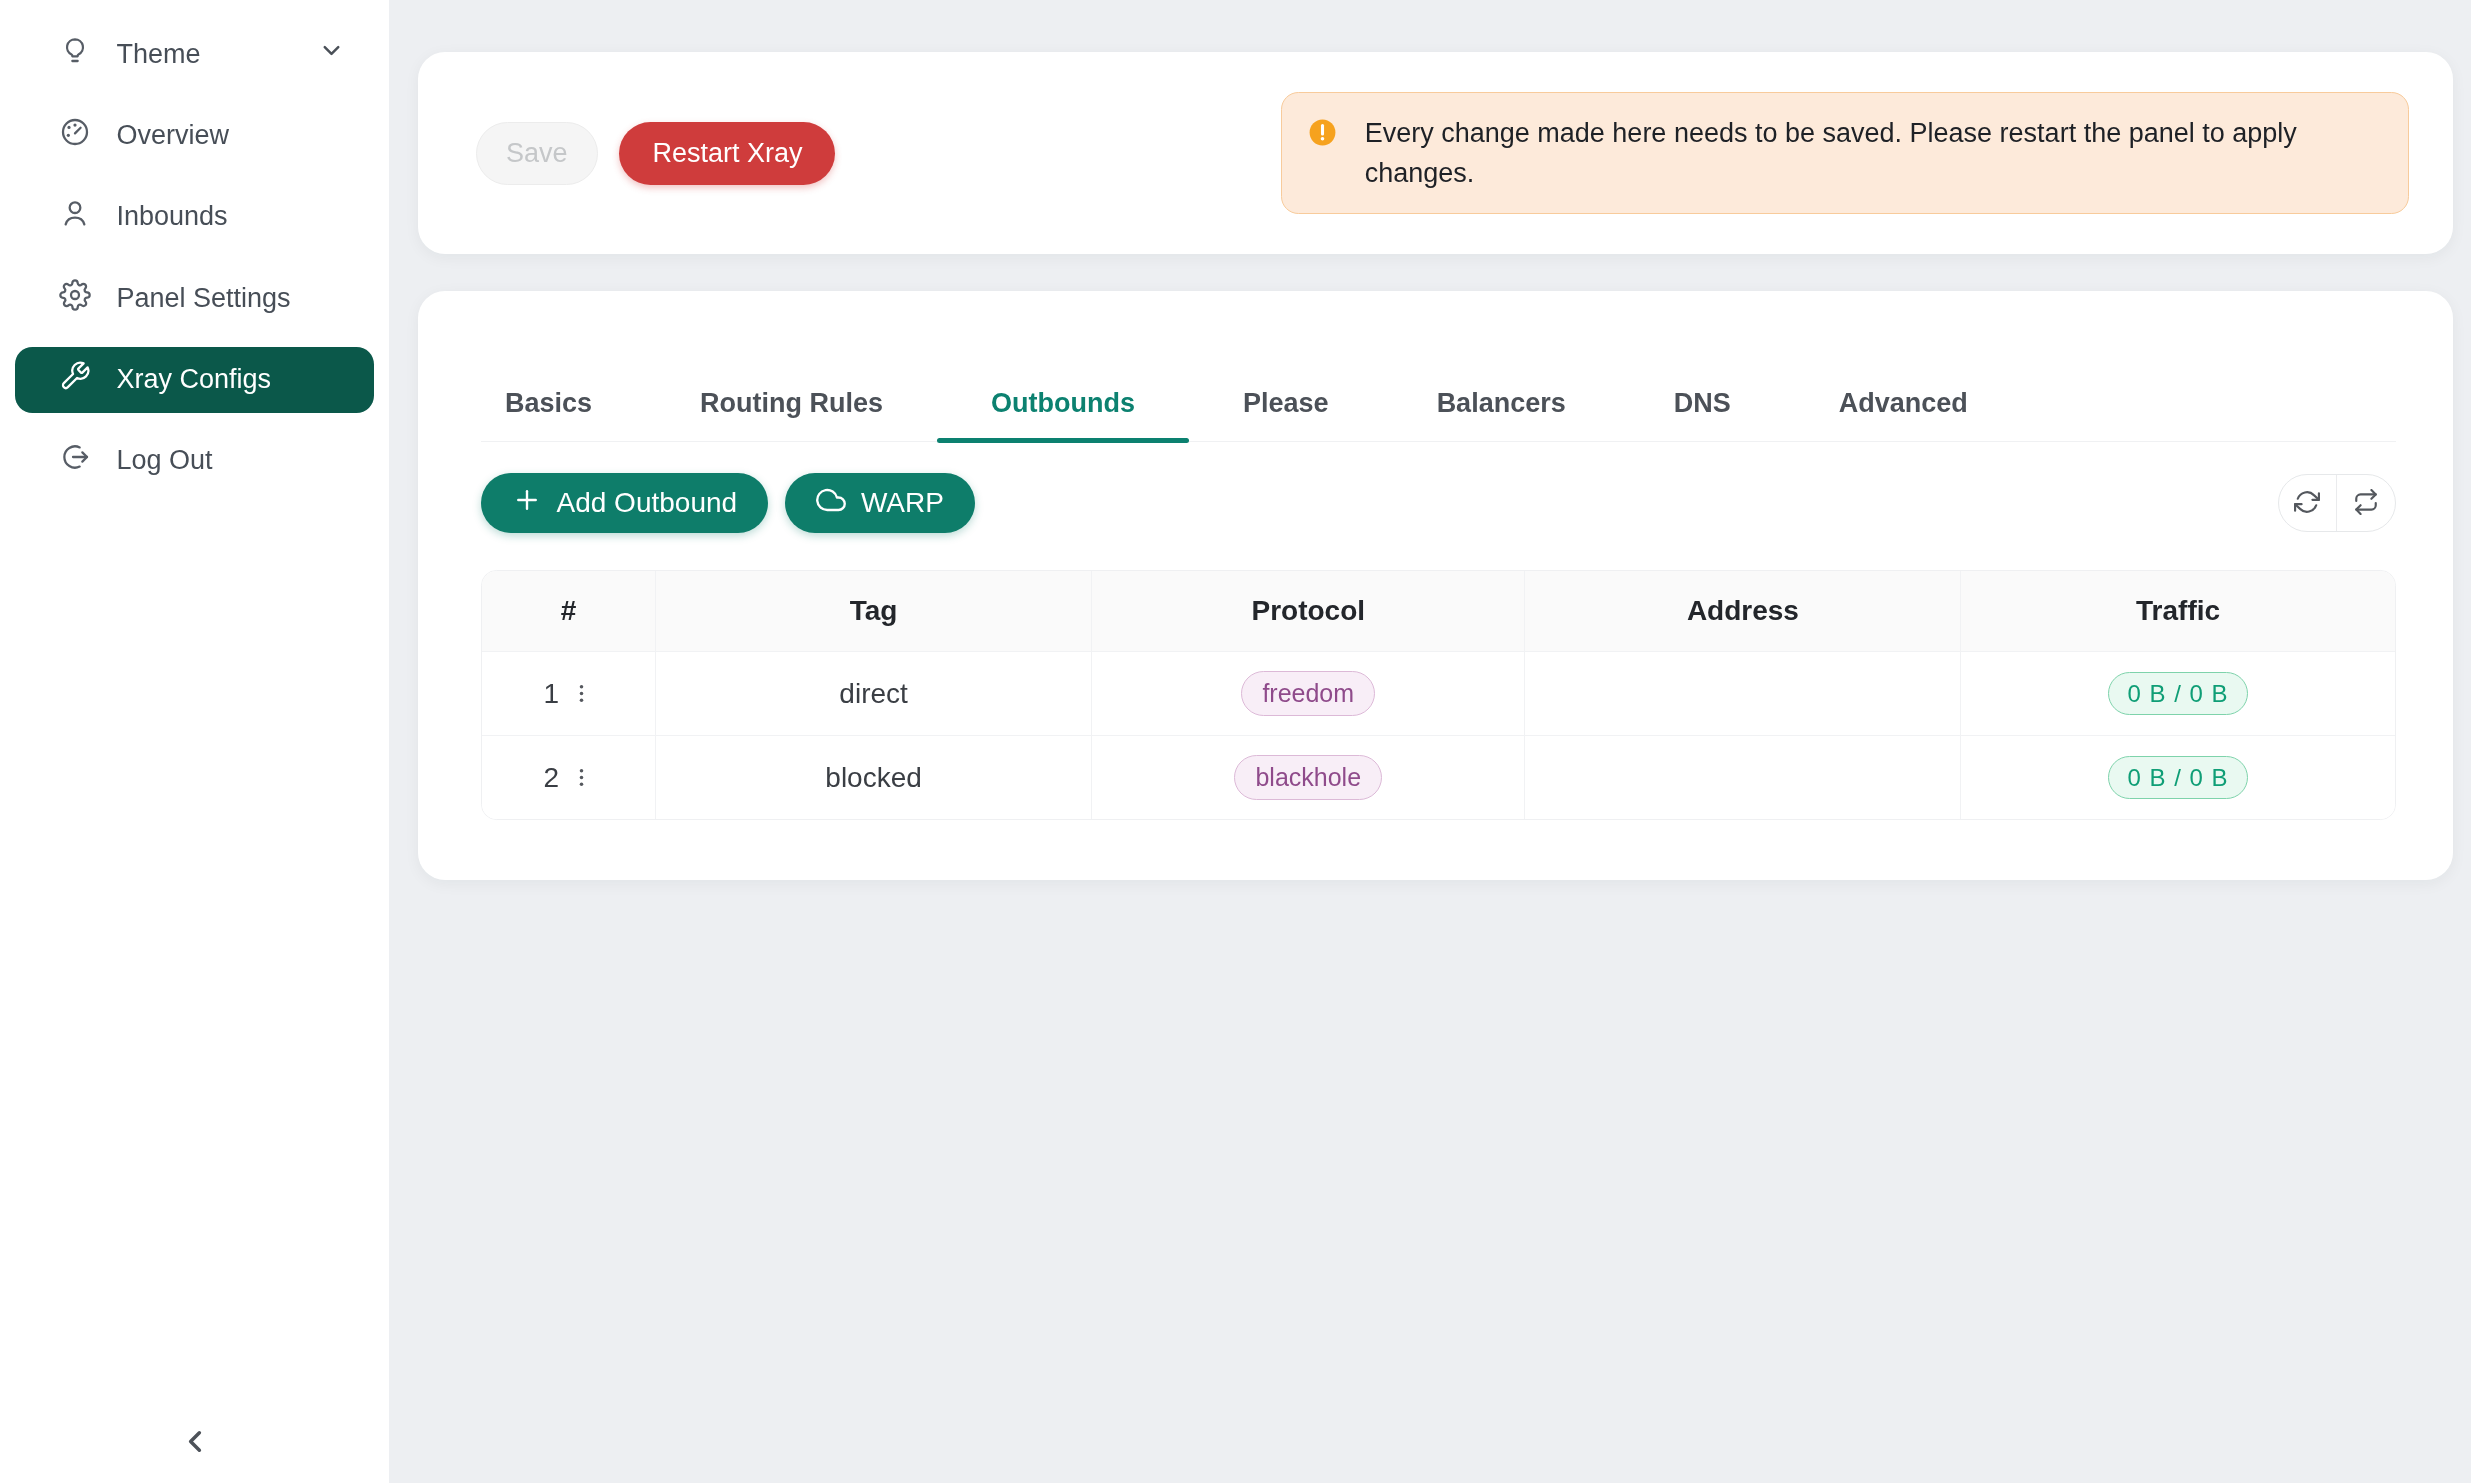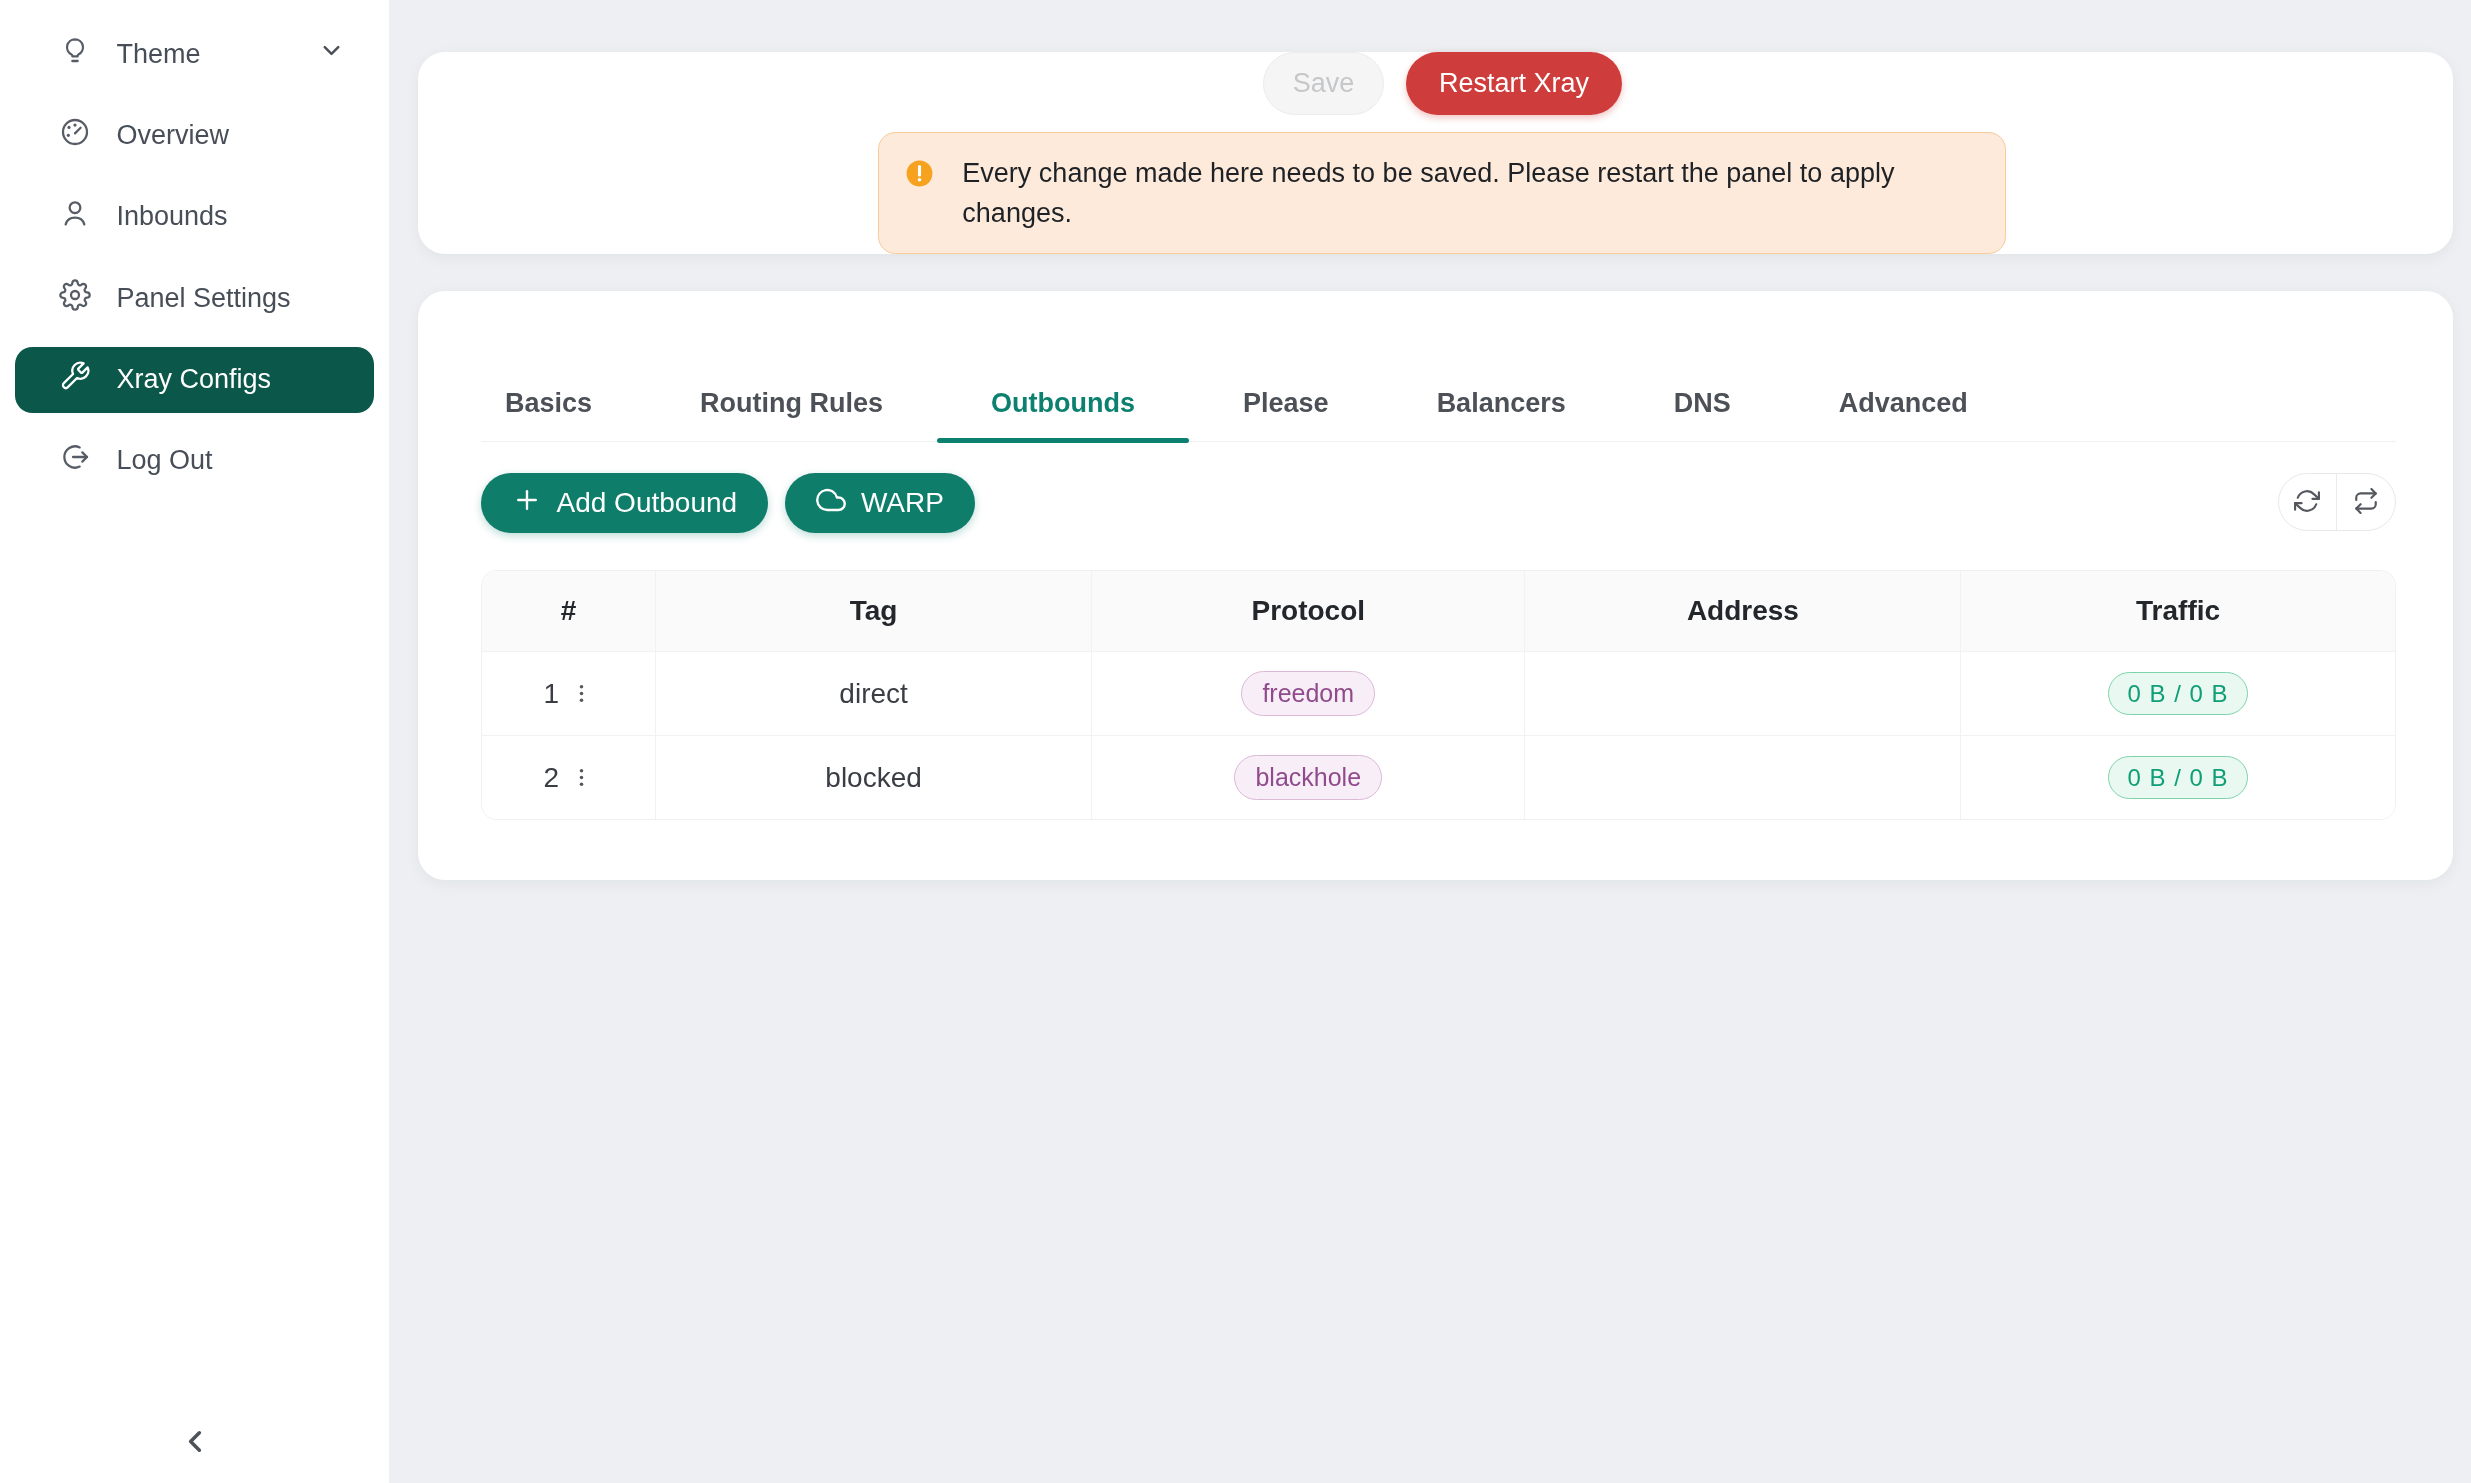--- a/index.html
+++ b/index.html
@@ -24,21 +24,21 @@
   .collapse-btn svg { width:35px; height:35px; stroke:#4d5259; stroke-width:2.4;
     fill:none; stroke-linecap:round; stroke-linejoin:round; }
 
   
   .main { flex:1; padding:52px 19.3px 0 29px; }
   .card { background:#ffffff; border-radius:27px;
     box-shadow:0 3.9px 15.4px rgba(20,35,45,.05); }
 
   
   .topcard { height:202px; display:flex; align-items:center;
-    justify-content:space-between; padding:0 44px 0 58px;flex-direction:column; }
+    justify-content:space-between; padding:0 44px 0 58px; }
   .btn { font-family:inherit; cursor:pointer; }
   .btn-save { min-width:119px; height:63px; border-radius:32px; background:#f5f5f5;
     border:1.9px solid #ececec; color:#c5c7c9; font-size:27px; padding:0 29px; }
   .btn-restart { height:63px; border-radius:32px; background:#cf3c3c; border:none;
     color:#ffffff; font-size:27px; padding:0 33px; margin-left:17.4px;
     box-shadow:0 2.9px 7.7px rgba(207,60,60,.3); }
   .alert { width:1128px; border-radius:17.4px; background:#fdeada;
     border:1.9px solid #f8cb9b; padding:19.3px 25px; display:flex; gap:27px;
     align-items:flex-start; font-size:27px; line-height:1.5; color:#1e2126; }
   .alert svg { width:31px; height:31px; flex:none; margin-top:4.8px; }
@@ -46,21 +46,21 @@
   
   .maincard { margin-top:37px; padding:75px 57px 58px 63px; min-height:589px; }
   .tabs { display:flex; border-bottom:1.9px solid #f0f1f3; }
   .tab { height:75px; display:flex; align-items:center; padding:0 54px;
     font-size:27px; color:#4c5158; position:relative; cursor:pointer;font-weight:bold; }
   .tab:first-child { padding-left:24px; }
   .tab.active { color:#0c8170; }
   .tab.active::after { content:""; position:absolute; left:0; right:0; bottom:-1.9px;
     height:4.8px; background:#0c8170; border-radius:2.9px; }
 
-  .toolbar { margin-top:31px; display:flex; align-items:flex-start; }
+  .toolbar { margin-top:31px; display:flex; align-items:center; }
   .btn-teal { height:60px; border-radius:30px; background:#0e7d6a; border:none;
     color:#ffffff; font-size:28px; display:inline-flex; align-items:center;
     gap:14.5px; padding:0 31px; box-shadow:0 2.9px 8.7px rgba(14,125,106,.28); }
   .btn-teal svg { width:30px; height:30px; stroke:#ffffff; stroke-width:1.9;
     fill:none; stroke-linecap:round; stroke-linejoin:round; }
   .btn-warp { margin-left:17.4px; }
   .icon-group { margin-left:auto; height:58px; border:1.9px solid #e6e8ea;
     border-radius:29px; display:flex; overflow:hidden; background:#fff; }
   .icon-btn { width:58px; display:flex; align-items:center; justify-content:center;
     background:none; border:none; cursor:pointer; }

